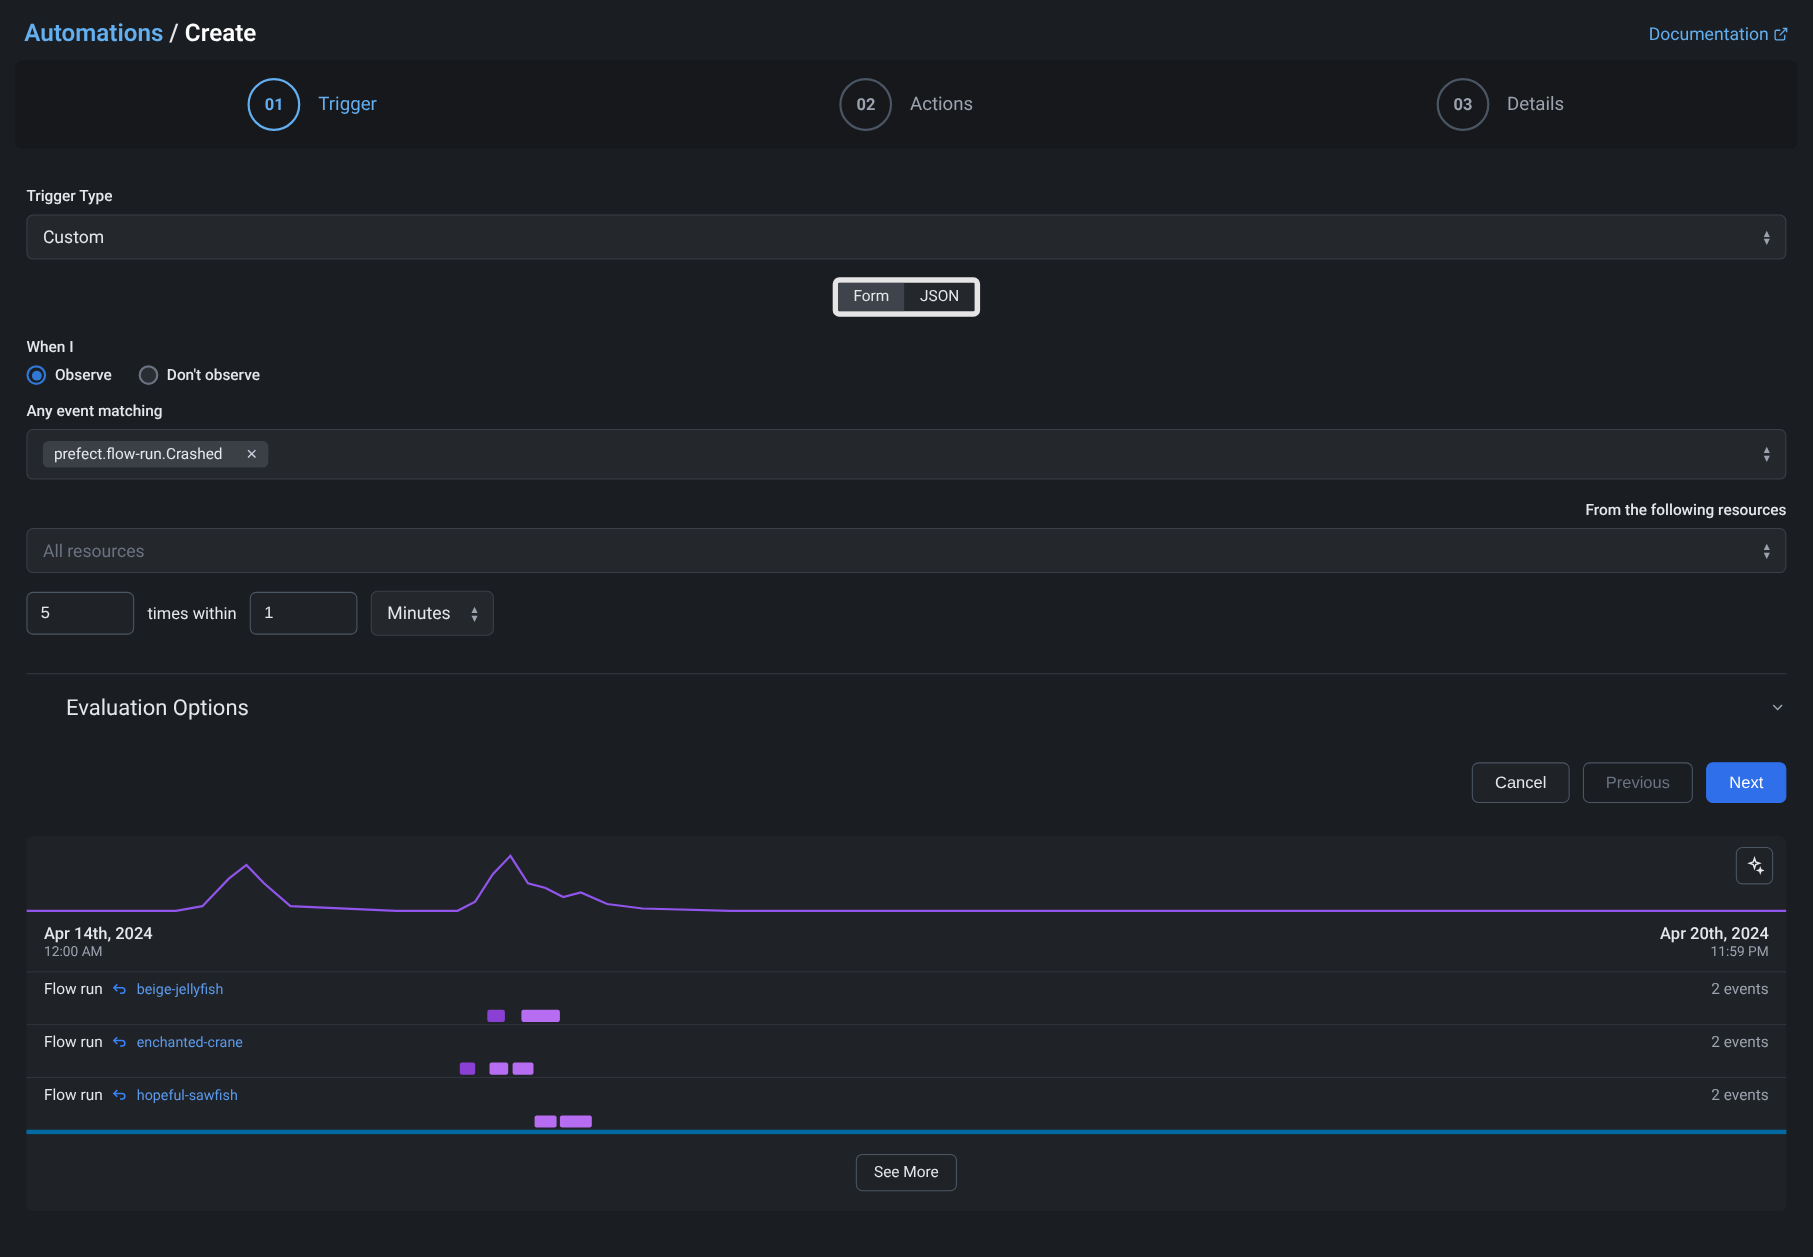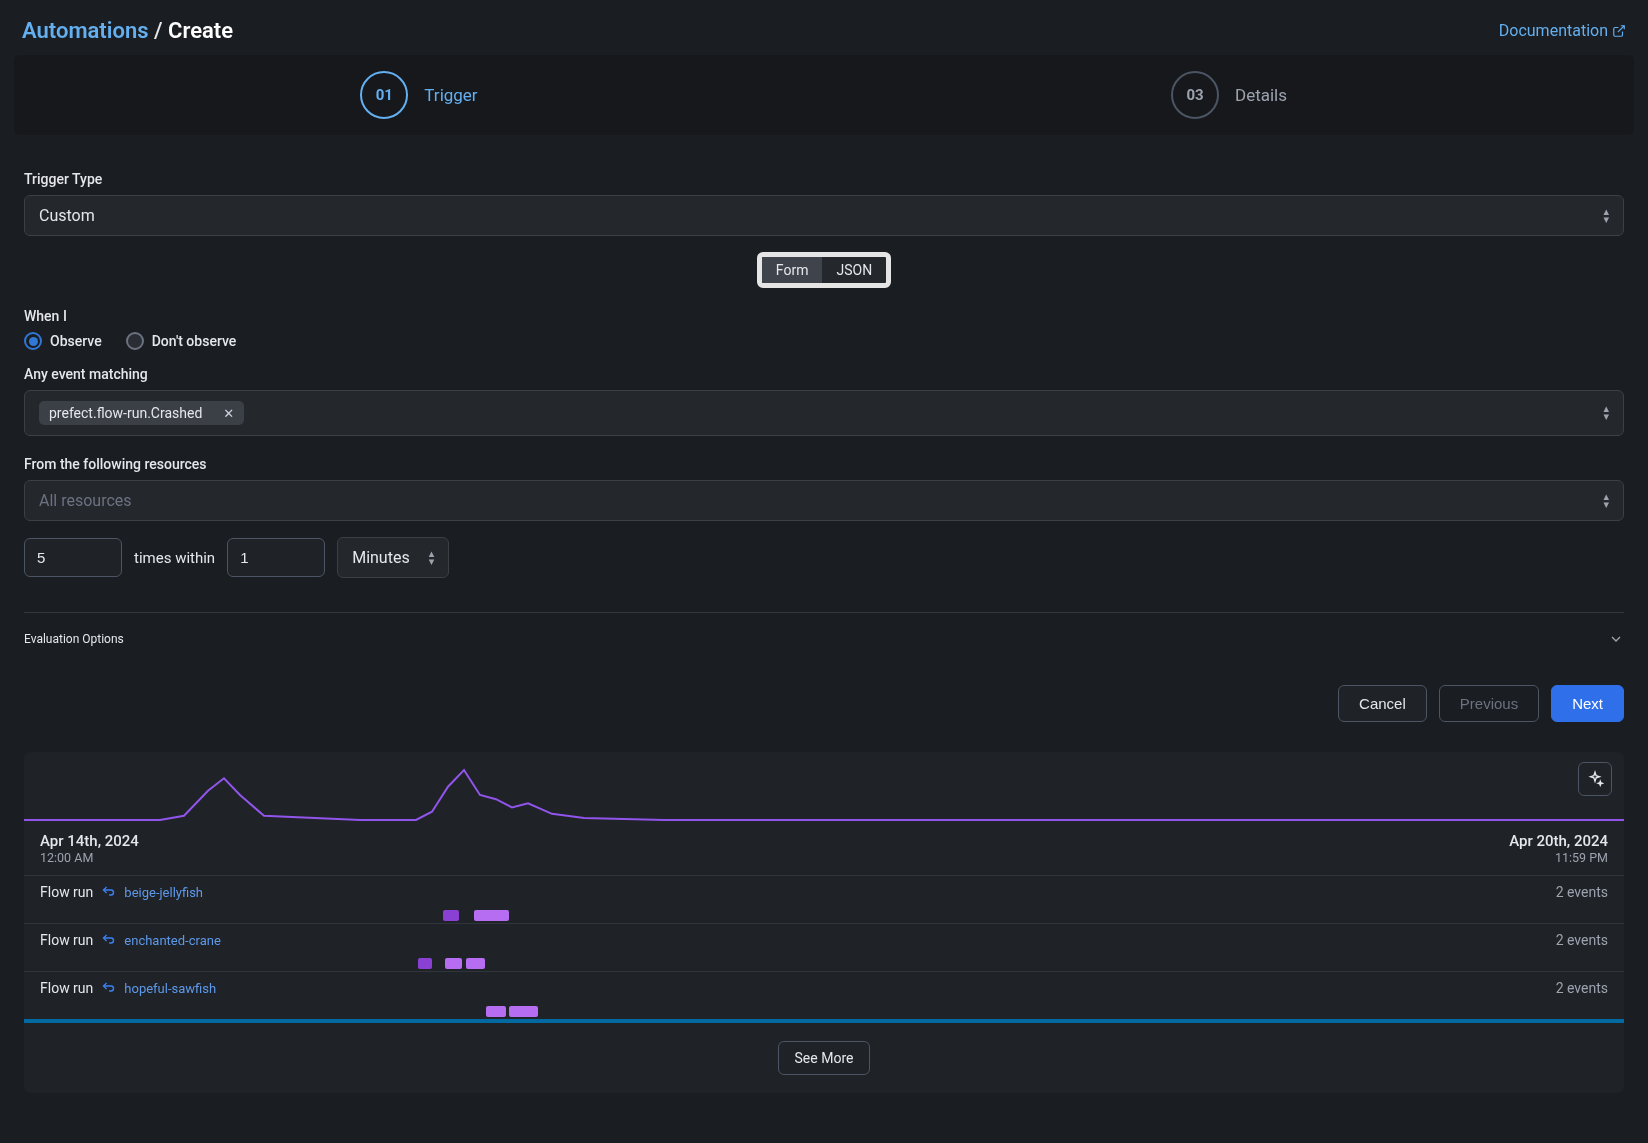--- a/index.html
+++ b/index.html
@@ -64,21 +64,21 @@
 
   .inline-row { display:flex; align-items:center; gap:12px; margin-top:16px;}
   .num-input, .text-input {
     background:#1f2227; border:1px solid #4b5563; border-radius:6px; padding:10px 12px; color:#e5e7eb; font-size:15px; width:98px;
   }
   .small-select { width:112px; }
   .inline-label { font-size:15px; }
 
   .divider { border-top:1px solid #33373e; margin:34px 0 0 0;}
   .eval-row { display:flex; justify-content:space-between; align-items:center; padding:18px 0; cursor:pointer;}
-  .eval-row span { font-size:12px; }
+  .eval-row span { font-size:20px;margin-left:36px; }
   .chev-down { width:16px; height:16px; }
 
   .btn-row { display:flex; justify-content:flex-end; gap:12px; margin:20px 0 30px 0;}
   .btn { padding:9px 20px; border-radius:6px; border:1px solid #4b5563; background:#1f2227; color:#e5e7eb; font-size:15px; cursor:pointer;}
   .btn.disabled { color:#6b7280; cursor:not-allowed; background:transparent;}
   .btn.primary { background:#2f70ea; border-color:#2f70ea; color:#fff;}
 
   
   .matching-title { font-size:19px; font-weight:600; margin:8px 0 14px 4px;}
   .events-panel { background:#1f2227; border-radius:6px; padding:14px 0 18px 0; position:relative;}
@@ -97,21 +97,21 @@
   .event-head { display:flex; justify-content:space-between; align-items:center; height:26px; padding-top:6px;}
   .event-title { display:flex; align-items:center; gap:8px; font-size:14px;}
   .flow-icon { stroke:#3b82f6; }
   .flow-name { color:#5d99ea; font-size:13px;}
   .event-count { color:#9ca3af; font-size:14px;}
   .event-track { position:absolute; left:0; right:0; bottom:2px; height:12px;}
   .blk { position:absolute; bottom:0; height:11px; background:#b66df2; border-radius:2px;}
   .blk.dark { background:#8a41d3;}
 
   .see-more-row { text-align:center; padding-top:18px; border-top:4px solid #0369a1;}
-  .see-more { display:inline-block; border:1px solid #4b5563; border-radius:6px; padding:8px 16px; cursor:pointer; font-size:14px; background:#1f2227;} .mt20{margin-top:20px;}
+  .see-more { display:inline-block; border:1px solid #4b5563; border-radius:6px; padding:8px 16px; cursor:pointer; font-size:14px; background:#1f2227;} .mt20{margin-top:20px;text-align:right;}
 </style>
 </head>
 <body>
 
 <div class="header-row">
   <div class="breadcrumb">
     <span class="link">Automations</span>
     <span class="sep">/</span>
     <span class="current">Create</span>
   </div>
@@ -122,20 +122,24 @@
         <polyline points="15 3 21 3 21 9"></polyline>
         <line x1="10" y1="14" x2="21" y2="3"></line>
     </svg>
   </a>
 </div>
 
 <div class="steps">
   <div class="step active">
     <div class="step-circle">01</div>
     <div class="step-label">Trigger</div>
+  </div>
+  <div class="step">
+    <div class="step-circle">02</div>
+    <div class="step-label">Actions</div>
   </div>
   <div class="step">
     <div class="step-circle">03</div>
     <div class="step-label">Details</div>
   </div>
 </div>
 
 <div class="form-body">
 
   <label class="field-label">Trigger Type</label>

